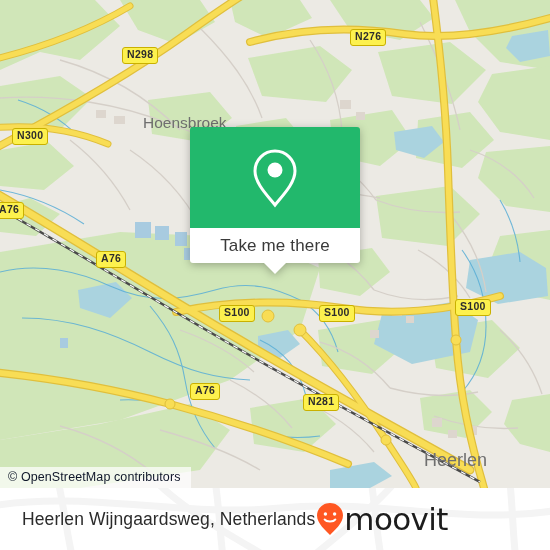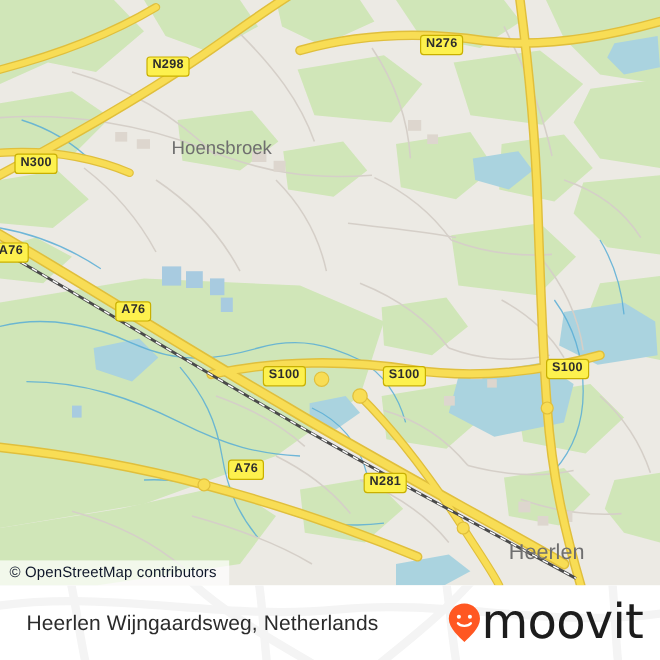--- a/index.html
+++ b/index.html
@@ -58,29 +58,29 @@
   }
 
   
   .footer{
     position:absolute;left:0;top:488px;width:550px;height:62px;
     background:#ffffff;overflow:hidden;
   }
   .footer-watermark{position:absolute;left:0;top:-40px;width:550px;height:140px;opacity:1;}
   .footer-row{
     position:absolute;left:0;top:0;width:550px;height:62px;
-    display:flex;align-items:center;justify-content:space-between;
+    display:flex;align-items:center;
     padding:0 14px 0 22px;box-sizing:border-box;
   }
   .footer-title{
     font-size:17.5px;color:#2b2b2b;letter-spacing:.1px;white-space:nowrap;
   }
   .brand{display:flex;align-items:center;gap:0px;}
   .brand-word{
-    font-size:40px;color:#1c1c1c;letter-spacing:-.6px;line-height:1;
+    font-size:31px;color:#1c1c1c;letter-spacing:-.6px;line-height:1;
     font-family:"DejaVu Sans","Liberation Sans",sans-serif;font-weight:400;
     margin-left:-1px;
   }
 
   
   .city-label{
     font-family:"Liberation Sans","DejaVu Sans",sans-serif;
     fill:#6f6f6f;
   }
 </style>
@@ -265,20 +265,32 @@
         <div style="position: absolute; left: 219px; top: 305px; background: rgb(253, 241, 78); border: 1.3px solid rgb(201, 176, 0); border-radius: 3px; padding: 1px 4px 2px; font: bold 10.5px / 1.12 &quot;Liberation Sans&quot;, sans-serif; color: rgb(45, 45, 45); letter-spacing: 0.3px; white-space: nowrap; z-index: 10;">S100</div>
         <div style="position: absolute; left: 319px; top: 305px; background: rgb(253, 241, 78); border: 1.3px solid rgb(201, 176, 0); border-radius: 3px; padding: 1px 4px 2px; font: bold 10.5px / 1.12 &quot;Liberation Sans&quot;, sans-serif; color: rgb(45, 45, 45); letter-spacing: 0.3px; white-space: nowrap; z-index: 10;">S100</div>
         <div style="position: absolute; left: 455px; top: 299px; background: rgb(253, 241, 78); border: 1.3px solid rgb(201, 176, 0); border-radius: 3px; padding: 1px 4px 2px; font: bold 10.5px / 1.12 &quot;Liberation Sans&quot;, sans-serif; color: rgb(45, 45, 45); letter-spacing: 0.3px; white-space: nowrap; z-index: 10;">S100</div>
         <div style="position: absolute; left: 190px; top: 383px; background: rgb(253, 241, 78); border: 1.3px solid rgb(201, 176, 0); border-radius: 3px; padding: 1px 4px 2px; font: bold 10.5px / 1.12 &quot;Liberation Sans&quot;, sans-serif; color: rgb(45, 45, 45); letter-spacing: 0.3px; white-space: nowrap; z-index: 10;">A76</div>
         <div style="position: absolute; left: 303px; top: 394px; background: rgb(253, 241, 78); border: 1.3px solid rgb(201, 176, 0); border-radius: 3px; padding: 1px 4px 2px; font: bold 10.5px / 1.12 &quot;Liberation Sans&quot;, sans-serif; color: rgb(45, 45, 45); letter-spacing: 0.3px; white-space: nowrap; z-index: 10;">N281</div>
       </div>
 
     <div class="attrib">© OpenStreetMap contributors</div>
   </div>
 
+  <div class="card">
+    <div class="card-top">
+      <svg class="card-pin" width="48" height="62" viewBox="0 0 48 62">
+        <path d="M24 4 C13 4 4 13 4 24 C4 36 16 48 24 58 C32 48 44 36 44 24 C44 13 35 4 24 4 Z" fill="none" stroke="#ffffff" stroke-width="3"></path>
+        <circle cx="24" cy="23" r="7.5" fill="#ffffff"></circle>
+      </svg>
+    </div>
+    <div class="card-bottom">
+      <span class="card-label">Take me there</span>
+      <span class="card-tail"></span>
+    </div>
+  </div>
 
   <div class="footer">
     <svg class="footer-watermark" viewBox="0 0 550 140" xmlns="http://www.w3.org/2000/svg">
       <rect x="0" y="0" width="550" height="140" fill="#ffffff"></rect>
       <g stroke="#f4f4f4" stroke-width="7" fill="none">
         <path d="M-20,60 C80,40 180,70 280,60 C380,50 470,80 570,60"></path>
         <path d="M40,-20 C70,40 60,100 90,160"></path>
         <path d="M200,-20 C230,50 210,110 240,170"></path>
         <path d="M360,-20 C380,40 370,110 400,170"></path>
         <path d="M500,-20 C520,50 505,110 530,170"></path>

